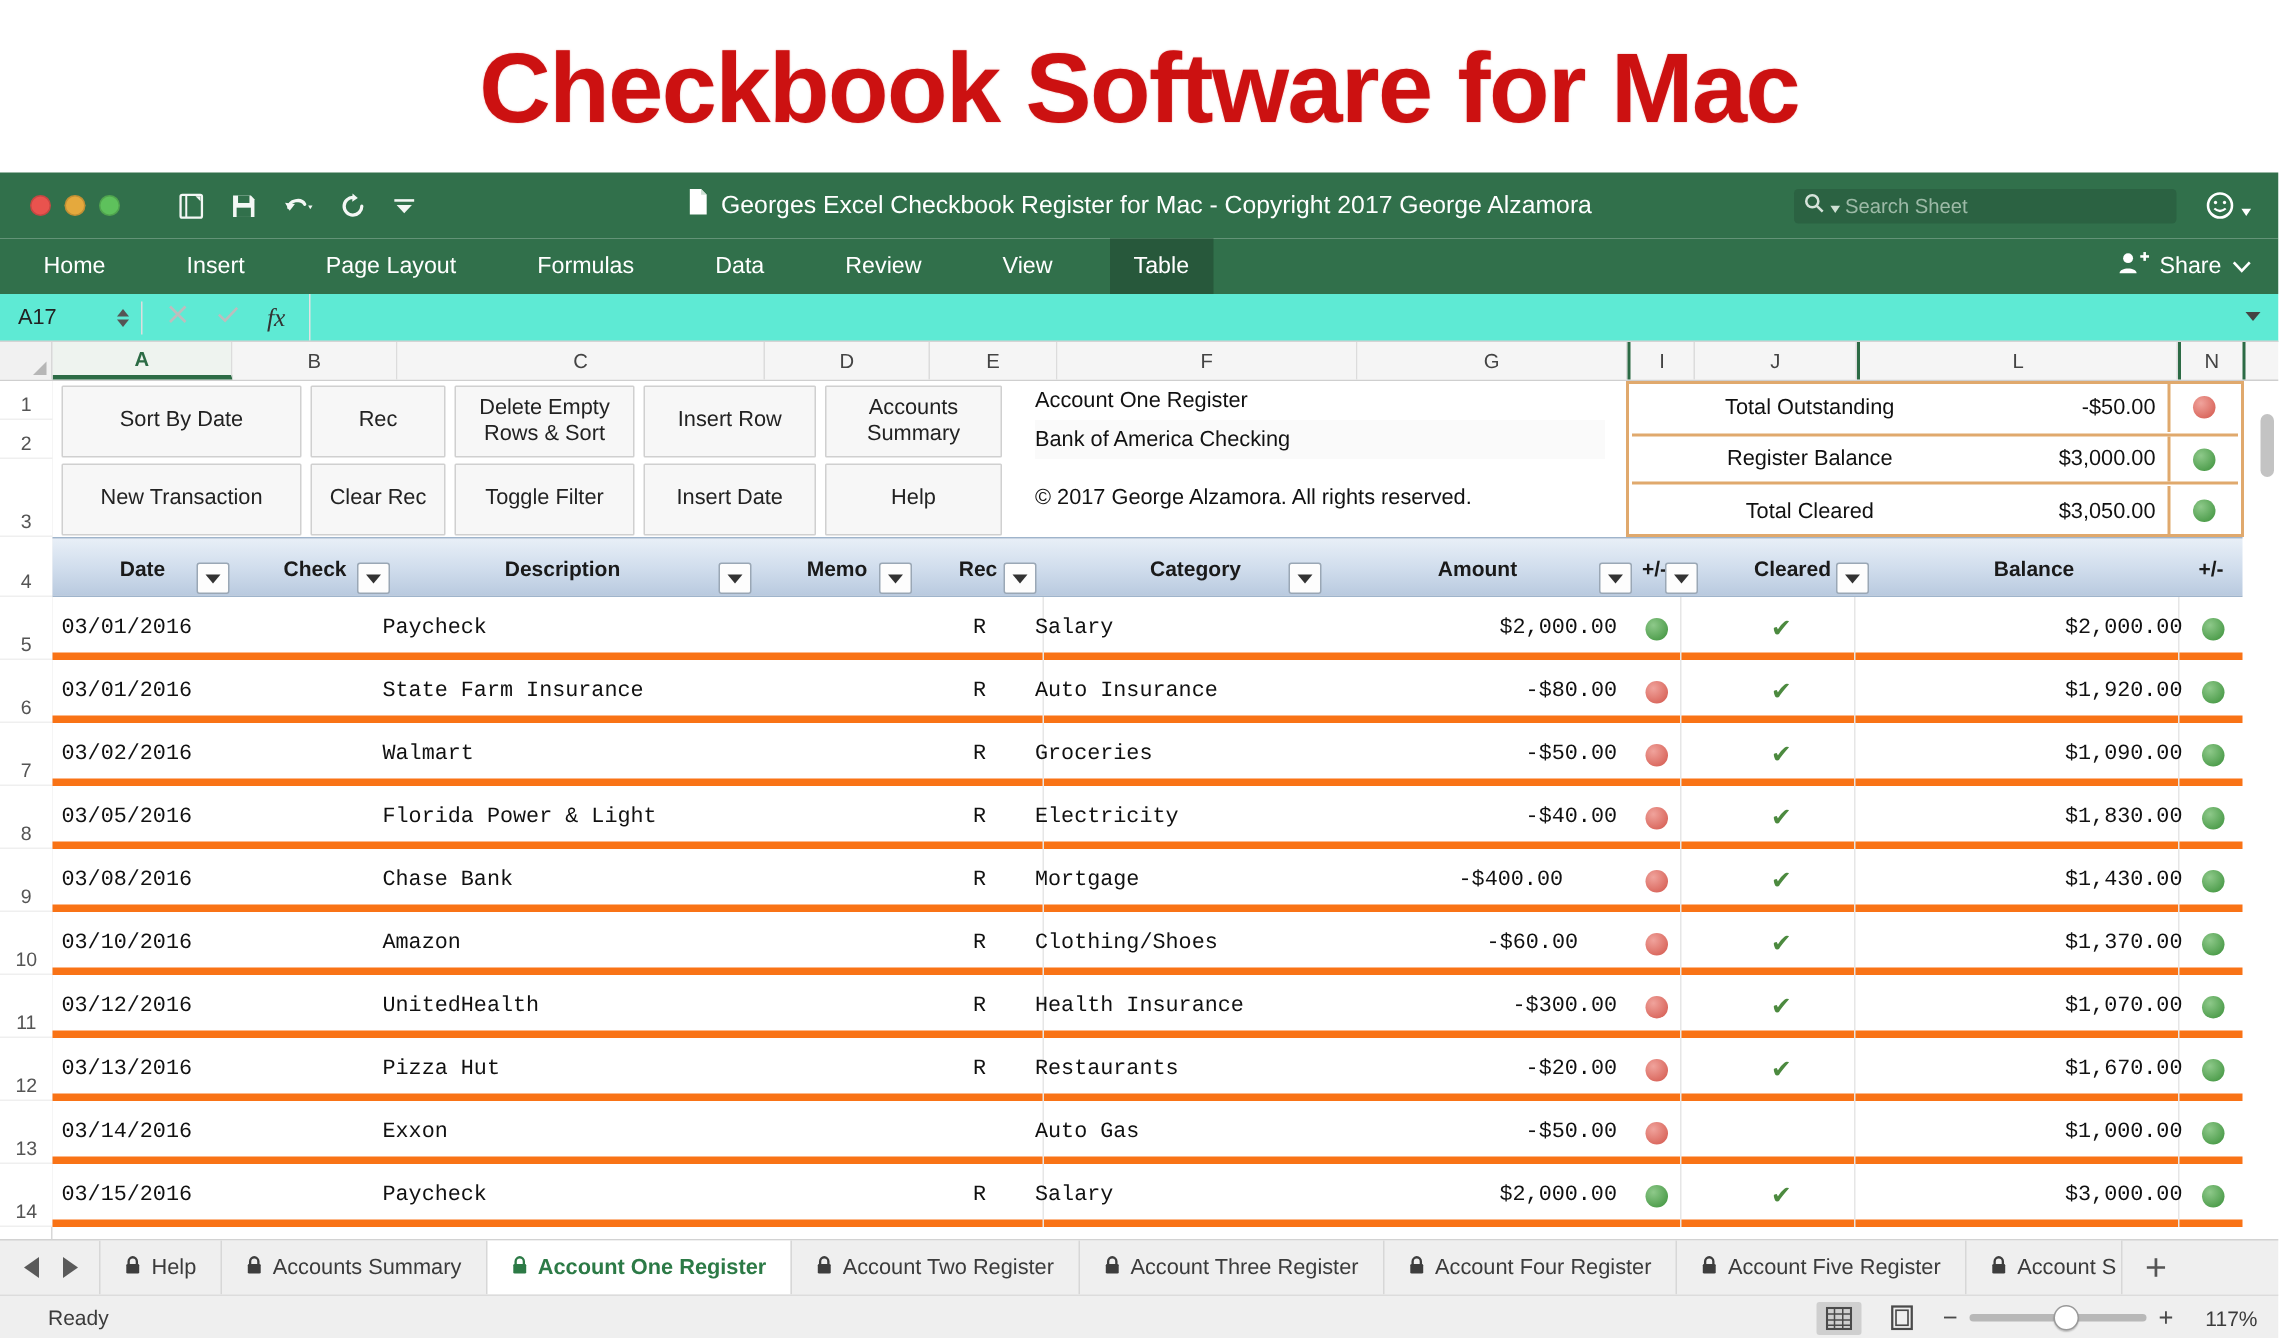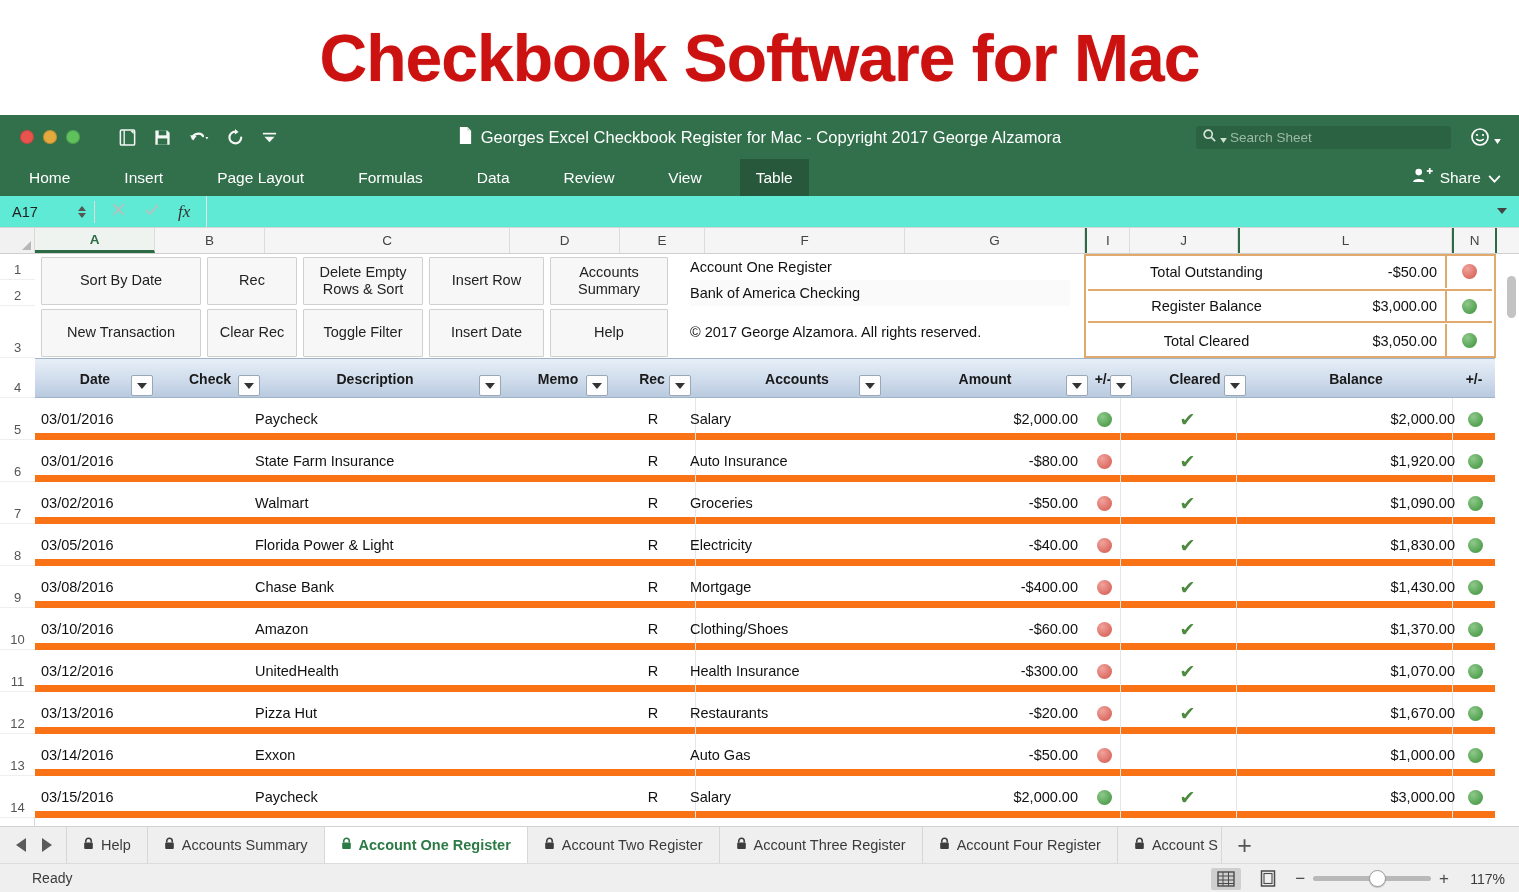--- a/index.html
+++ b/index.html
@@ -148,21 +148,21 @@
   .filterbtn {
     position: absolute; width: 22px; height: 21px; background: #fdfdfd;
     border: 1px solid #9aa7b5; border-radius: 2px; top: 16px;
     display:flex; align-items:center; justify-content:center; cursor:pointer;
   }
   .filterbtn:after { content:""; width:0;height:0;
     border-left: 5px solid transparent; border-right: 5px solid transparent; border-top: 6px solid #333; }
 
   
   .drow { position: absolute; left: 35px; width: 1460px; height: 42px;
-          border-bottom: 7px solid #f97316; }
+          border-bottom: 5px solid #f97316; font-family: Liberation Mono, monospace; }
   .dc { position: absolute; top: 0; height: 42px; display: flex; align-items: center;
         font-size: 14.5px; color: #111; }
   .dc.r { justify-content: flex-end; }
   .dc.c { justify-content: center; }
   .vline { position: absolute; top:0; height: 42px; width:1px; background:#e6e6e6; }
 
   .pill { width: 15px; height: 15px; border-radius: 50%; display:inline-block; }
   .pill.g { background: radial-gradient(circle at 35% 32%, #8ec98a, #4f9e4d 75%); }
   .pill.r2 { background: radial-gradient(circle at 35% 32%, #f0a39c, #d9665c 78%); }
   .chk { color: #4c8a3f; font-size: 19px; line-height: 1; }
@@ -437,21 +437,21 @@
         <div class="thc" style="left:6px;  width:108px;">Date</div>
         <div class="filterbtn" style="left:96px;"></div>
         <div class="thc" style="left:125px;width:100px;">Check</div>
         <div class="filterbtn" style="left:203px;"></div>
         <div class="thc" style="left:235px;width:210px;">Description</div>
         <div class="filterbtn" style="left:444px;"></div>
         <div class="thc" style="left:478px;width:90px;">Memo</div>
         <div class="filterbtn" style="left:551px;"></div>
         <div class="thc" style="left:582px;width:70px;">Rec</div>
         <div class="filterbtn" style="left:634px;"></div>
-        <div class="thc" style="left:672px;width:180px;">Accounts</div>
+        <div class="thc" style="left:672px;width:180px;">Category</div>
         <div class="filterbtn" style="left:824px;"></div>
         <div class="thc" style="left:860px;width:180px;">Amount</div>
         <div class="filterbtn" style="left:1031px;"></div>
         <div class="thc" style="left:1050px;width:36px;">+/-</div>
         <div class="filterbtn" style="left:1075px;"></div>
         <div class="thc" style="left:1105px;width:110px;">Cleared</div>
         <div class="filterbtn" style="left:1189px;"></div>
         <div class="thc" style="left:1215px;width:212px;">Balance</div>
         <div class="thc" style="left:1418px;width:42px;">+/-</div>
       </div>
@@ -553,21 +553,21 @@
             <div class="vline" style="left: 660px;"></div>
             <div class="vline" style="left: 1085px;"></div>
             <div class="vline" style="left: 1201px;"></div>
             <div class="vline" style="left: 1417px;"></div>
             <div class="dc " style="left: 6px; width: 110px;">03/08/2016</div>
             <div class="dc c" style="left: 125px; width: 110px;"></div>
             <div class="dc " style="left: 220px; width: 250px;">Chase Bank</div>
             <div class="dc " style="left: 478px; width: 100px;"></div>
             <div class="dc c" style="left: 578px; width: 80px;">R</div>
             <div class="dc " style="left: 655px; width: 200px;">Mortgage</div>
-            <div class="dc r" style="left: 838px; width: 205px;">-$400.00</div>
+            <div class="dc r" style="left: 802px; width: 205px;">-$400.00</div>
             <div class="dc r" style="left: 1200px; width: 220px;">$1,430.00</div>
             <div class="dc c" style="left: 1049px; width: 40px;">
               <span class="pill r2"></span>
             </div>
             <div class="dc c" style="left: 1100px; width: 105px;">
               <span class="chk">✔</span>
             </div>
             <div class="dc c" style="left: 1420px; width: 40px;">
               <span class="pill g"></span>
             </div>
@@ -576,21 +576,21 @@
             <div class="vline" style="left: 660px;"></div>
             <div class="vline" style="left: 1085px;"></div>
             <div class="vline" style="left: 1201px;"></div>
             <div class="vline" style="left: 1417px;"></div>
             <div class="dc " style="left: 6px; width: 110px;">03/10/2016</div>
             <div class="dc c" style="left: 125px; width: 110px;"></div>
             <div class="dc " style="left: 220px; width: 250px;">Amazon</div>
             <div class="dc " style="left: 478px; width: 100px;"></div>
             <div class="dc c" style="left: 578px; width: 80px;">R</div>
             <div class="dc " style="left: 655px; width: 200px;">Clothing/Shoes</div>
-            <div class="dc r" style="left: 838px; width: 205px;">-$60.00</div>
+            <div class="dc r" style="left: 812px; width: 205px;">-$60.00</div>
             <div class="dc r" style="left: 1200px; width: 220px;">$1,370.00</div>
             <div class="dc c" style="left: 1049px; width: 40px;">
               <span class="pill r2"></span>
             </div>
             <div class="dc c" style="left: 1100px; width: 105px;">
               <span class="chk">✔</span>
             </div>
             <div class="dc c" style="left: 1420px; width: 40px;">
               <span class="pill g"></span>
             </div>
@@ -729,20 +729,27 @@
               <rect x="1.3" y="6" width="9.4" height="7" rx="1" fill="#3d3d3d"></rect>
             </svg></span>
         <span>Account Three Register</span>
       </div>
       <div class="stab">
         <span class="lock"><svg width="11" height="13" viewBox="0 0 12 14">
               <path d="M3 6V4.2a3 3 0 016 0V6" fill="none" stroke="#3d3d3d" stroke-width="1.7"></path>
               <rect x="1.3" y="6" width="9.4" height="7" rx="1" fill="#3d3d3d"></rect>
             </svg></span>
         <span>Account Four Register</span>
+      </div>
+      <div class="stab">
+        <span class="lock"><svg width="11" height="13" viewBox="0 0 12 14">
+              <path d="M3 6V4.2a3 3 0 016 0V6" fill="none" stroke="#3d3d3d" stroke-width="1.7"></path>
+              <rect x="1.3" y="6" width="9.4" height="7" rx="1" fill="#3d3d3d"></rect>
+            </svg></span>
+        <span>Account Five Register</span>
       </div>
       <div class="stab trunc">
         <span class="lock"><svg width="11" height="13" viewBox="0 0 12 14">
               <path d="M3 6V4.2a3 3 0 016 0V6" fill="none" stroke="#3d3d3d" stroke-width="1.7"></path>
               <rect x="1.3" y="6" width="9.4" height="7" rx="1" fill="#3d3d3d"></rect>
             </svg></span>
         <span>Account S</span>
       </div>
       <div class="addsheet">+</div>
     </div>

